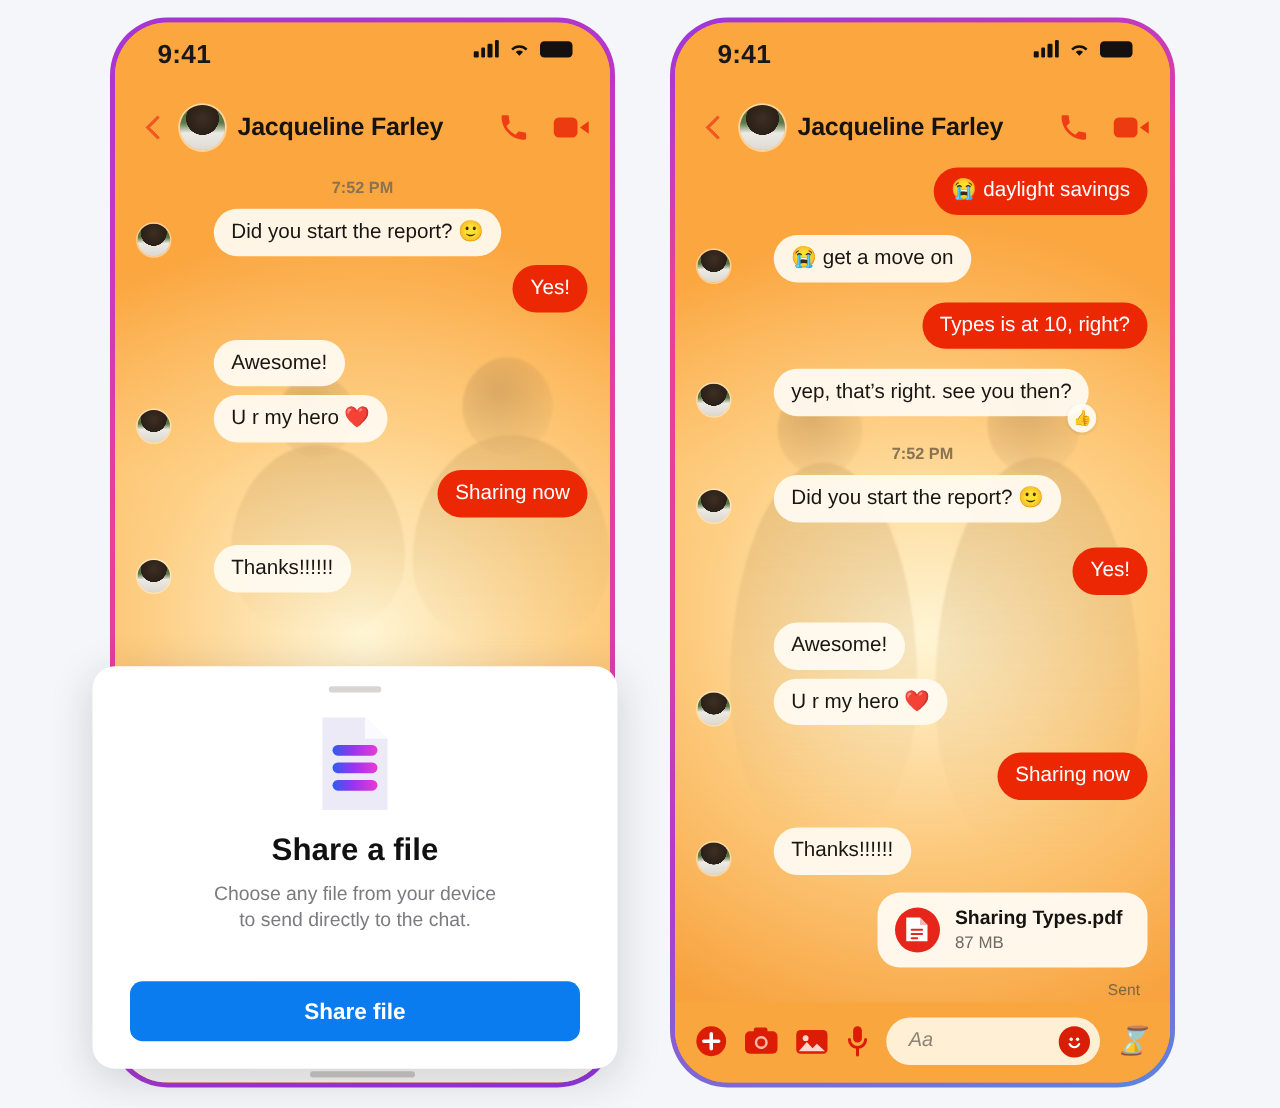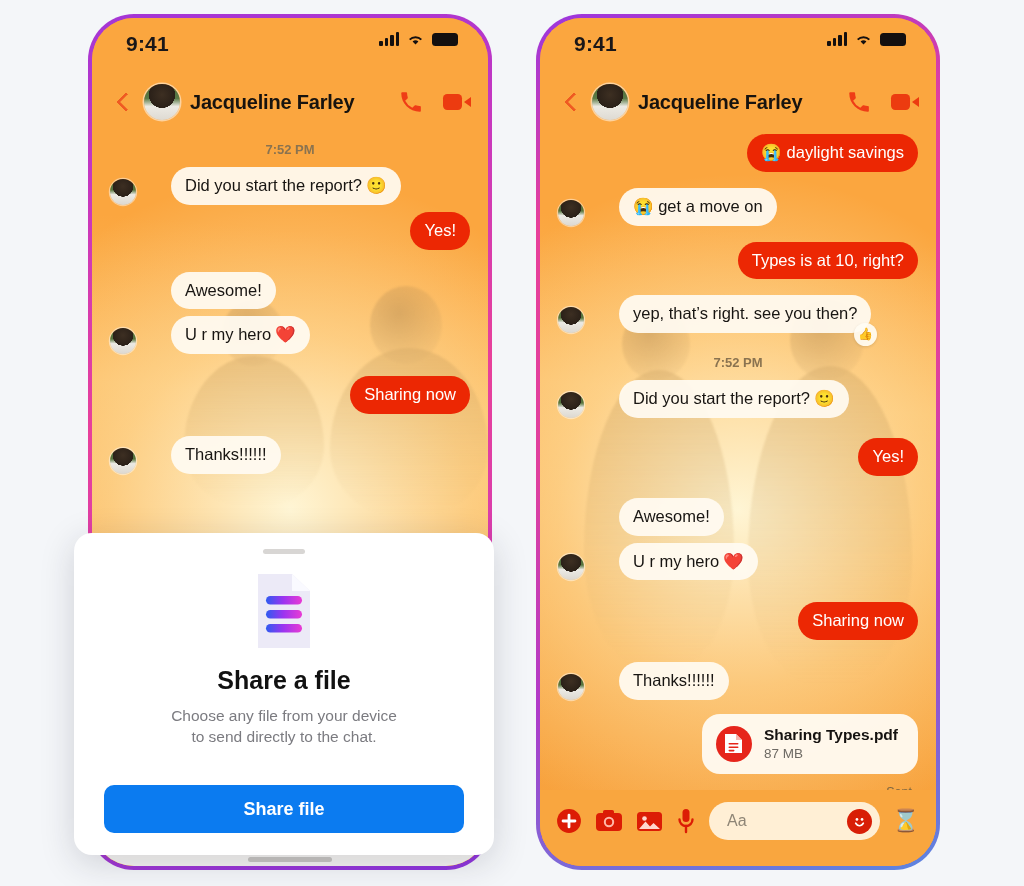--- a/index.html
+++ b/index.html
@@ -131,22 +131,22 @@
     background: #e6251b; display: flex; align-items: center; justify-content: center;
   }
   .file-meta { display: flex; flex-direction: column; gap: 2px; }
   .file-name { font-size: 15.5px; font-weight: bold; color: #151210; }
   .file-size { font-size: 13.5px; color: #6e6a64; }
 
   
   .composer {
     position: absolute; left: 0; right: 0; bottom: 0;
     background: #f9a63f;
-    padding: 12px 16px 26px;
-    display: flex; align-items: center; gap: 13px;
+    padding: 12px 16px 14px;
+    display: flex; align-items: center; gap: 13px; font-style: italic;
   }
   .composer.with-tabbar { bottom: 56px; padding-bottom: 12px; }
   .comp-icon { flex: none; cursor: pointer; display:flex; align-items:center; justify-content:center; }
   .text-field {
     flex: 1; height: 38px; border-radius: 19px;
     background: rgba(255,245,226,0.92);
     display: flex; align-items: center; justify-content: space-between;
     padding: 0 8px 0 18px;
   }
   .placeholder { font-size: 16px; color: #8e8576; }

